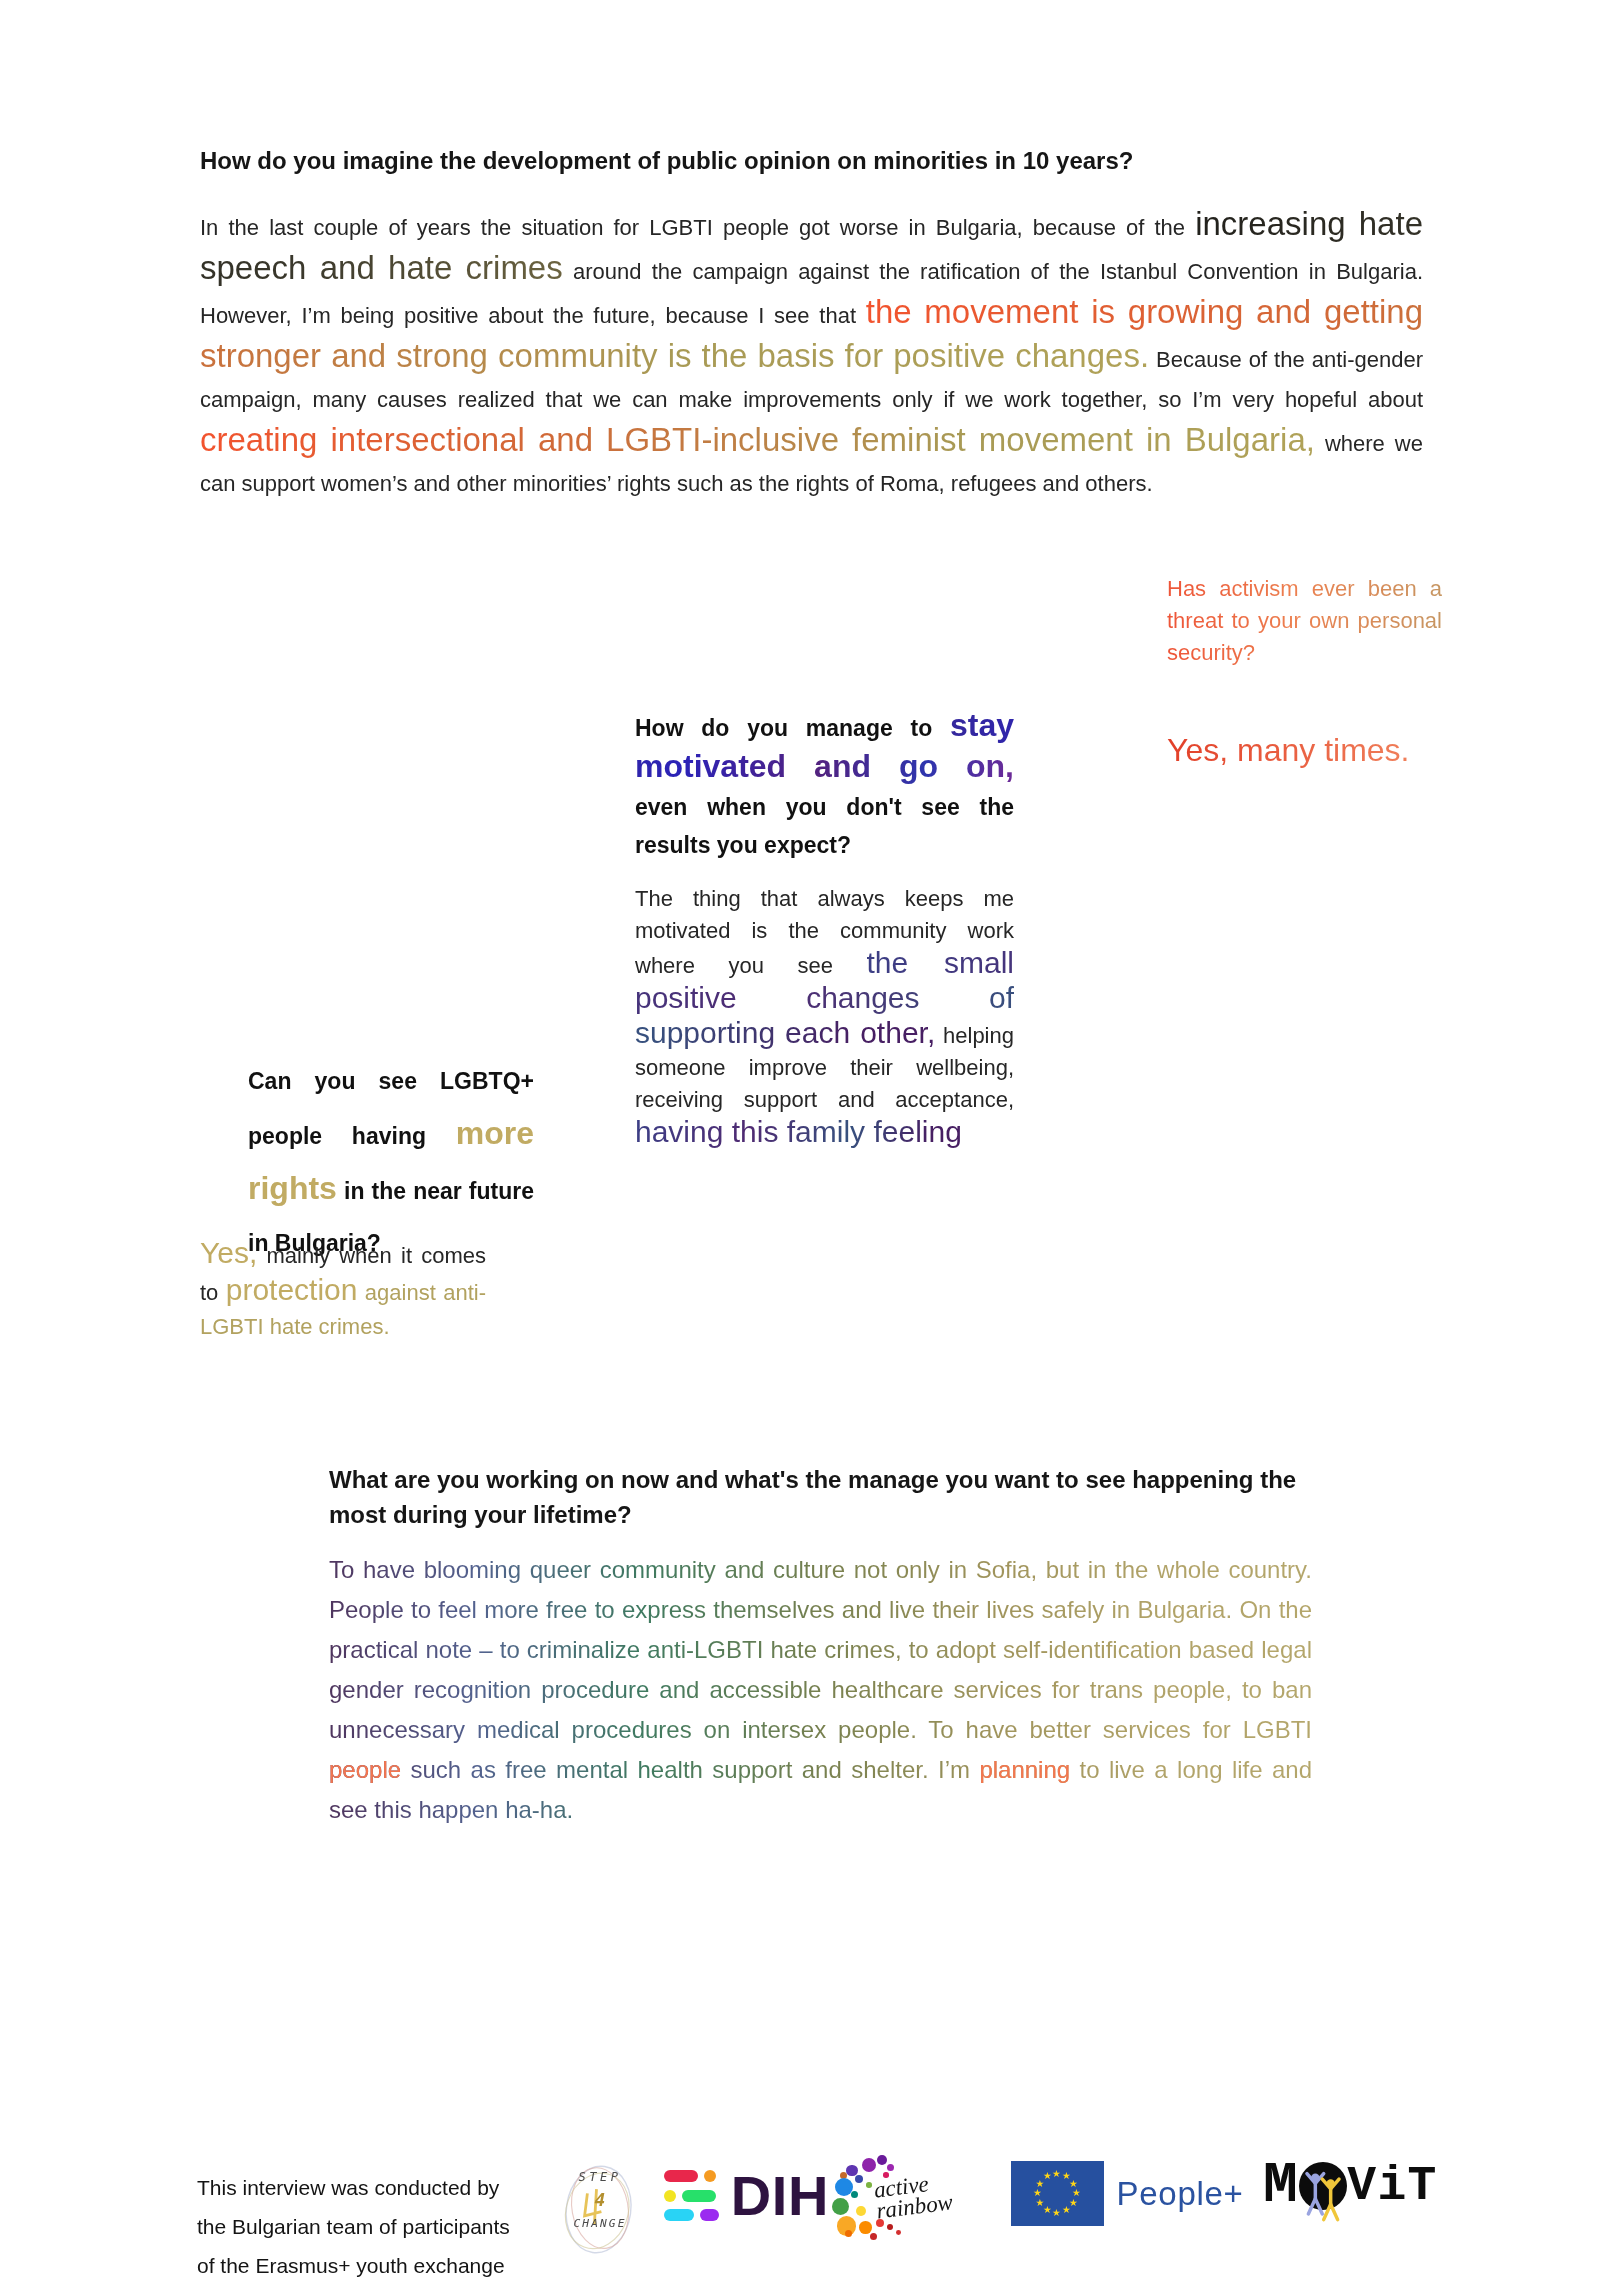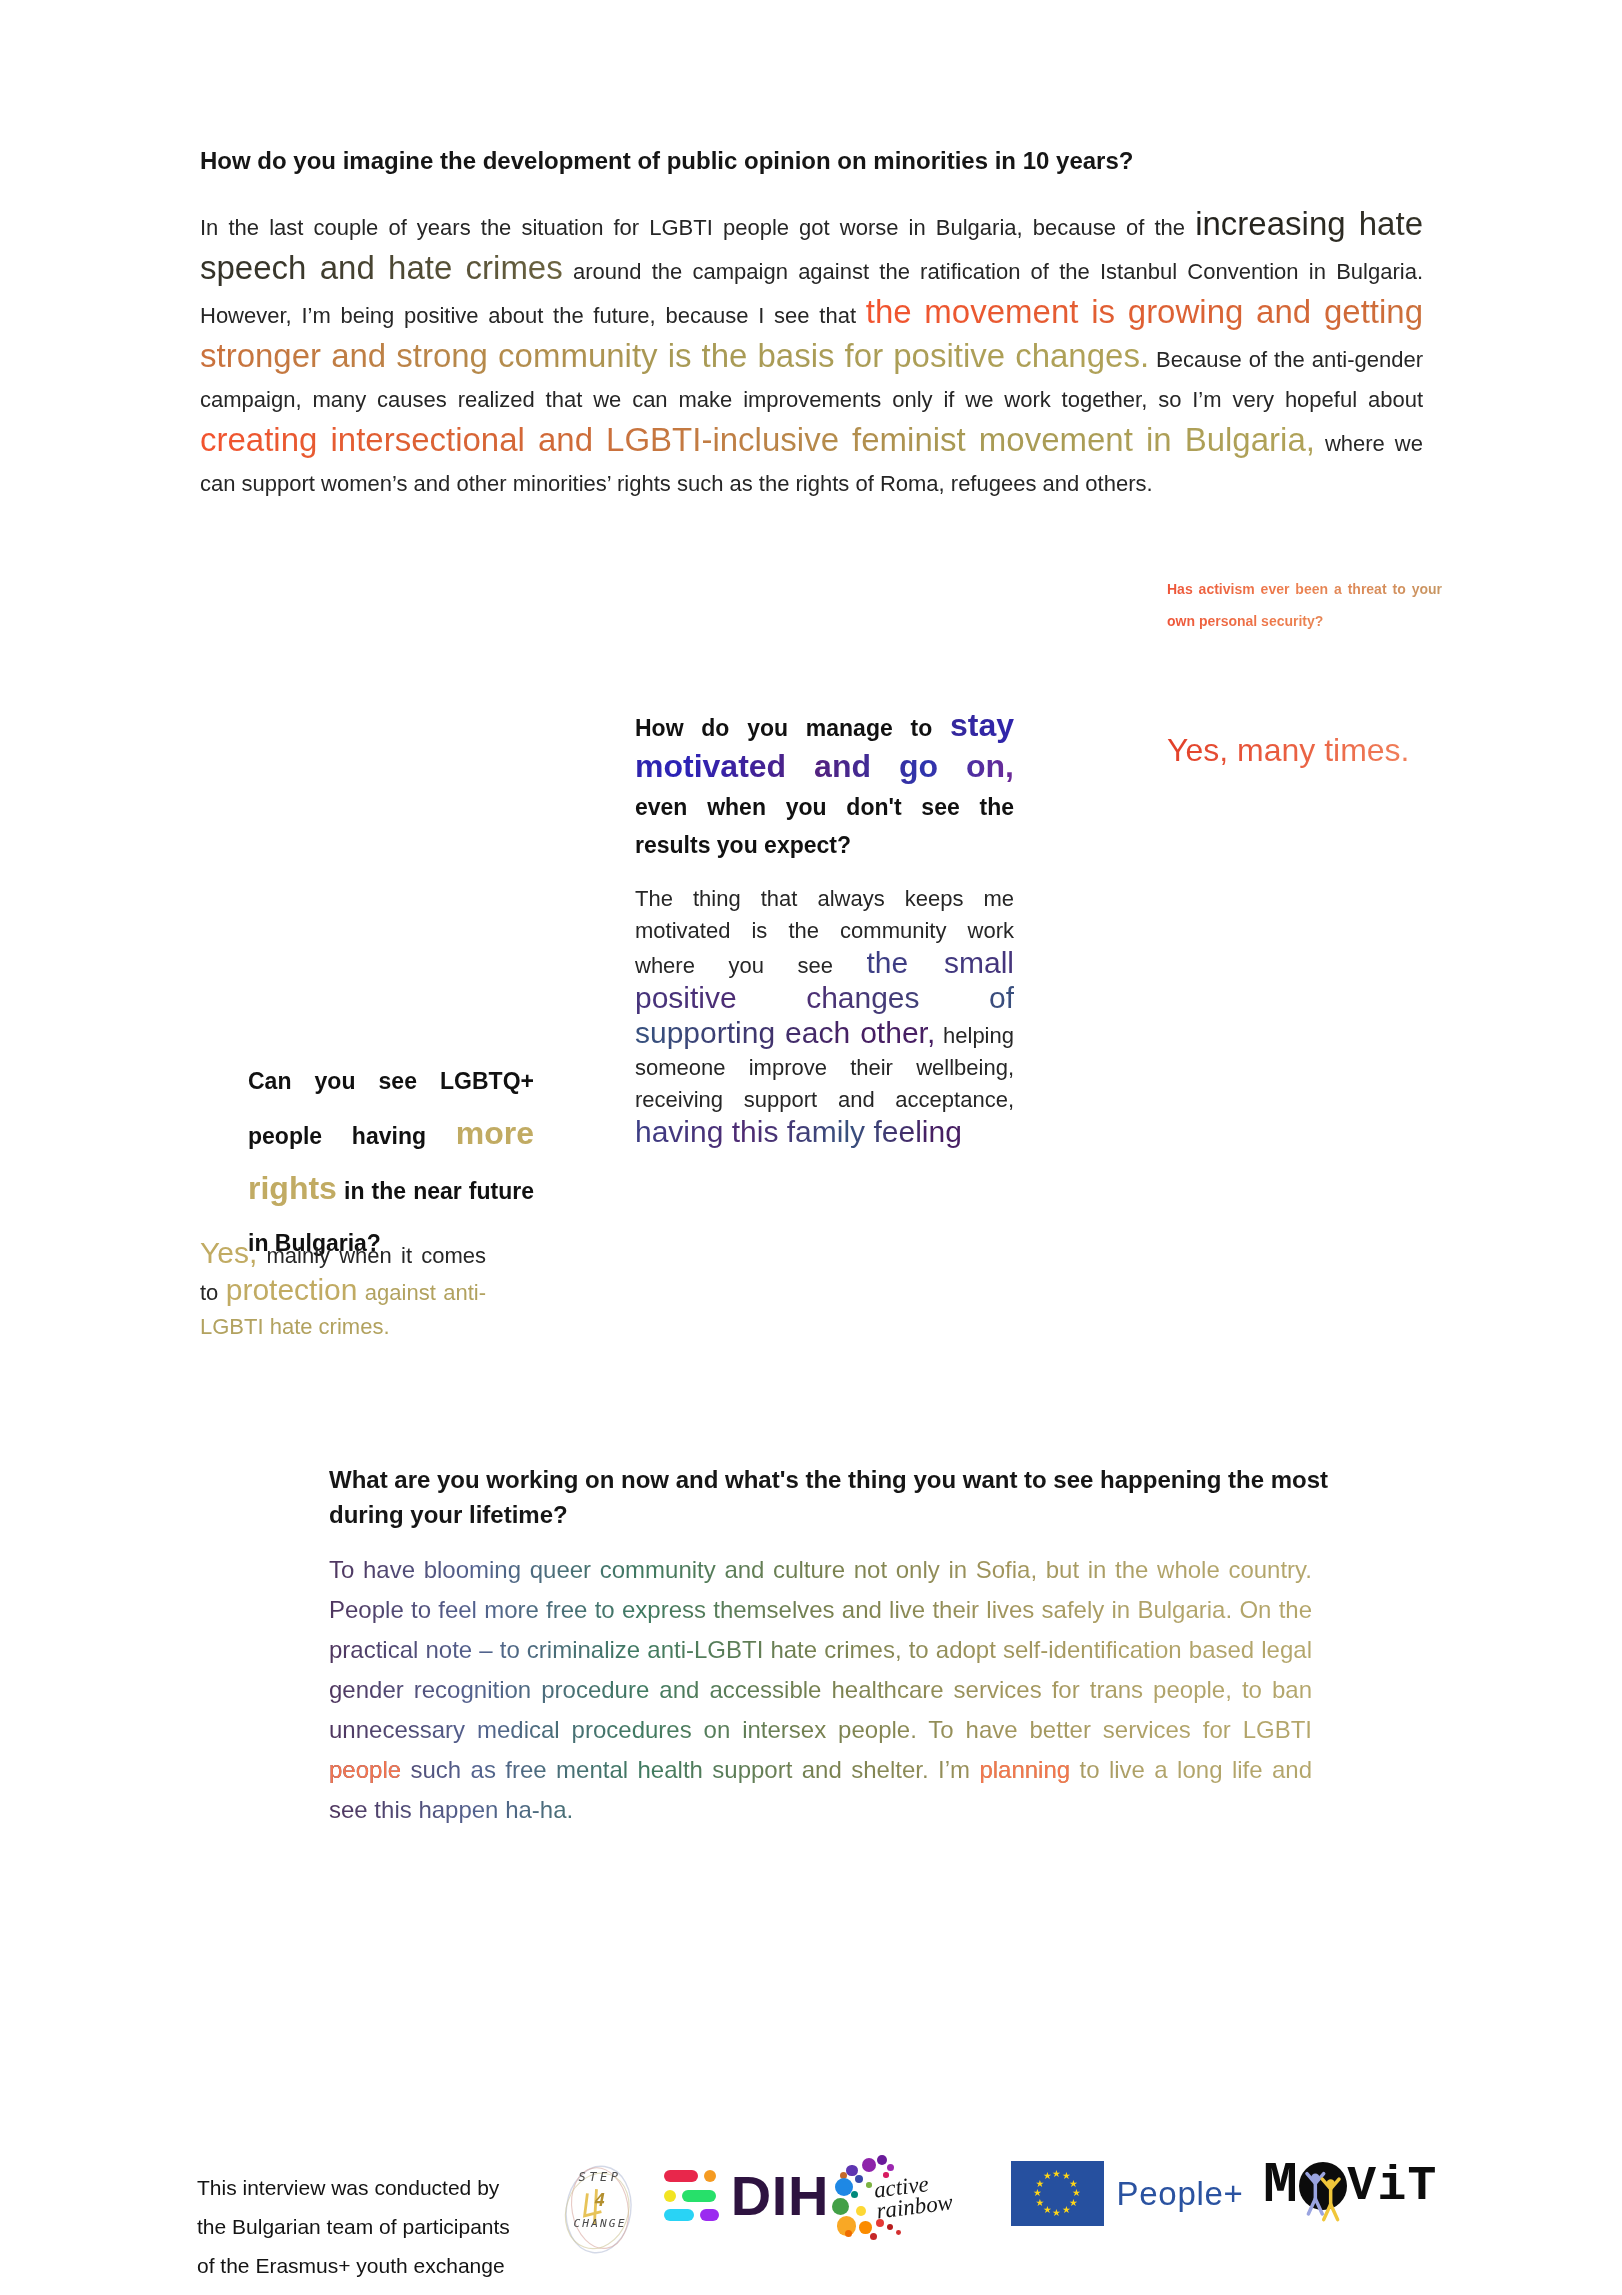--- a/index.html
+++ b/index.html
@@ -7,21 +7,21 @@
         font-family:"Liberation Sans",sans-serif;color:#242424;}
   .abs{position:absolute;}
   .just{text-align:justify;}
   p,h2,h3{margin:0;}
 
   
   #q1q{left:200px;top:147px;width:1124px;font-size:24px;font-weight:bold;color:#161616;}
   #q1a{left:200px;top:204px;width:1223px;font-size:22px;line-height:40px;color:#262626;}
   .seg.big{font-size:33px;}
 
-  #q2q{left:1167px;top:573px;width:275px;font-size:14px;line-height:32px;font-weight:bold;}
+  #q2q{left:1167px;top:573px;width:275px;font-size:22px;line-height:32px;font-weight:normal;}
   #q2a{left:1167px;top:732px;width:275px;font-size:32px;}
 
   #q3q{left:635px;top:706px;width:379px;font-size:23px;line-height:38px;font-weight:bold;color:#111;}
   .seg.qbig{font-size:32px;}
   #q3a{left:635px;top:883px;width:379px;font-size:22px;line-height:32px;color:#262626;}
   .seg.abig{font-size:30px;}
 
   #q4q{left:200px;top:1055px;width:286px;font-size:23px;line-height:52px;font-weight:bold;color:#111;margin-left:48px;}
   #q4a{left:200px;top:1236px;width:286px;font-size:22px;line-height:34px;color:#262626;}
 
@@ -100,21 +100,21 @@
 
   <h3 id="q2q" class="abs just grad grad-warm-q">Has activism ever been a threat to your own personal security?</h3>
   <p id="q2a" class="abs grad grad-redorange">Yes, many times.</p>
 
   <h3 id="q3q" class="abs just"><span class="seg ">How do you manage to </span><span class="seg qbig grad grad-cool">stay motivated and go on,</span><span class="seg "> even when you don't see the results you expect?</span></h3>
   <p id="q3a" class="abs just"><span class="seg ">The thing that always keeps me motivated is the community work where you see </span><span class="seg abig grad grad-violet">the small positive changes of supporting each other,</span><span class="seg "> helping someone improve their wellbeing, receiving support and acceptance, </span><span class="seg abig grad grad-violet">having this family feeling</span></p>
 
   <h3 id="q4q" class="abs just"><span class="seg ">Can you see LGBTQ+ people having </span><span class="seg qbig gold-big">more rights</span><span class="seg "> in the near future in Bulgaria?</span></h3>
   <p id="q4a" class="abs just"><span class="seg abig gold-big">Yes,</span><span class="seg "> mainly when it comes to </span><span class="seg abig gold-big">protection</span><span class="seg gold-sm"> against anti-LGBTI hate crimes.</span></p>
 
-  <h3 id="q5q" class="abs">What are you working on now and what's the thing you want to see happening the most during your lifetime?</h3>
+  <h3 id="q5q" class="abs">What are you working on now and what's the manage you want to see happening the most during your lifetime?</h3>
   <p id="q5a" class="abs just grad grad-rainbow"><span class="seg ">To have blooming queer community and culture not only in Sofia, but in the whole country. People to feel more free to express themselves and live their lives safely in Bulgaria. On the practical note – to criminalize anti-LGBTI hate crimes, to adopt self-identification based legal gender recognition procedure and accessible healthcare services for trans people, to ban unnecessary medical procedures on intersex people. To have better services for LGBTI </span><span class="seg orange">people</span><span class="seg "> such as free mental health support and shelter. I’m </span><span class="seg orange">planning</span><span class="seg "> to live a long life and see this happen ha-ha.</span></p>
 
   <div id="credit" class="abs">
     <div>This interview was conducted by</div>
     <div>the Bulgarian team of participants</div>
     <div>of the Erasmus+ youth exchange</div>
   </div>
 
   <div id="s4c" class="abs">
     <svg class="scribble" width="84" height="105" viewBox="0 0 120 150">

